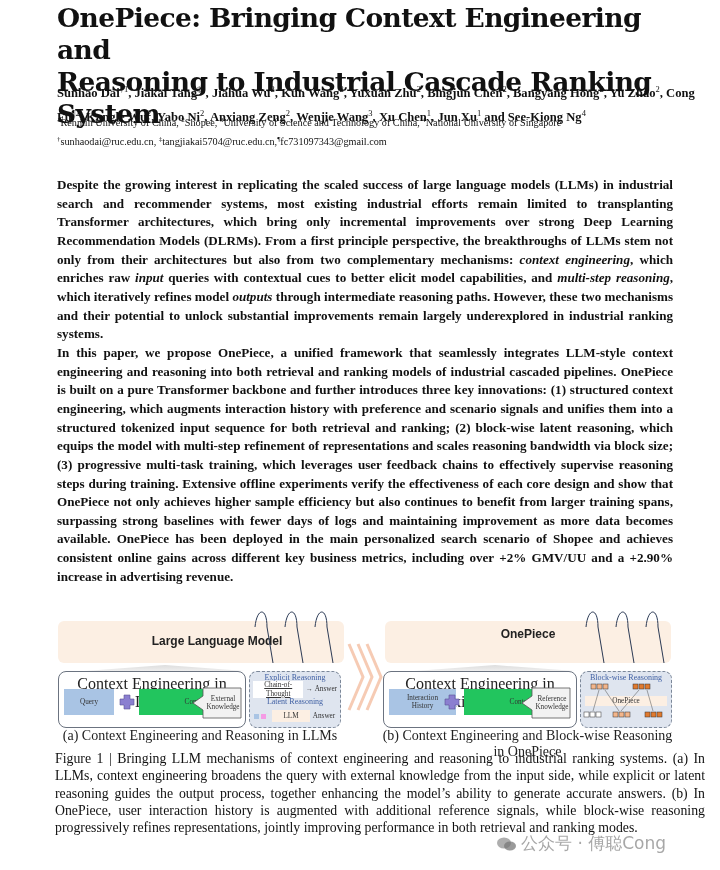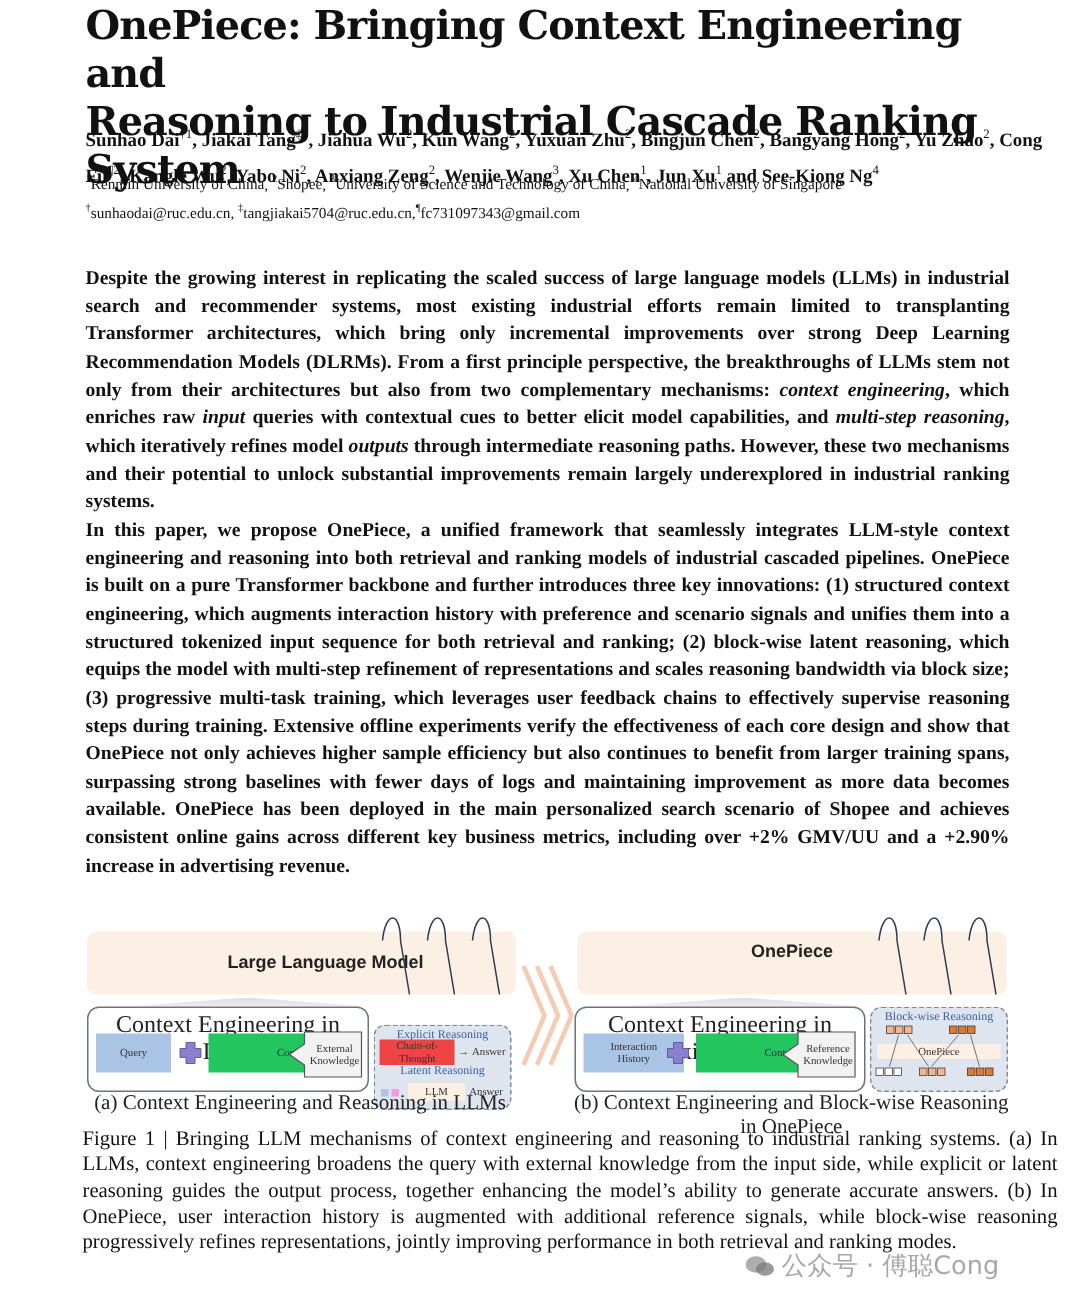--- a/index.html
+++ b/index.html
@@ -68,24 +68,24 @@
       </svg>
     <div class="blk pink" style="left:80px; top:17px; width:50px; height:26px;">Context</div>
     <svg style="position:absolute; left:132px; top:14px;" width="52" height="34" viewBox="0 0 52 34">
         <path d="M12 2 H50 V32 H12 V24 L2 17 L12 10 Z" fill="#f2f2f2" stroke="#555" stroke-width="0.8"></path>
       </svg>
     <div class="blk" style="left:144px; top:18px; width:40px; height:26px;">
         <span><span>External</span><br><span>Knowledge</span></span>
       </div>
   </div>
 
-  <div class="reason-box" style="left:194px; top:64px; width:90px; height:55px;margin-top:12px;">
+  <div class="reason-box" style="left:194px; top:64px; width:90px; height:55px;">
     <div class="reason-label" style="top:1px;">Explicit Reasoning</div>
     <div class="blk" style="left:3px; top:12px; width:84px; height:11px; justify-content:flex-start;">
-      <span style="background:#ef4444; padding:0 2px;">Chain-of-Thought</span>
+      <span style="background:#ffffff; padding:0 2px;text-decoration:underline;">Chain-of-Thought</span>
       <span style="margin:0 2px;">→</span>
       <span>Answer</span>
     </div>
     <div class="reason-label" style="top:25px;">Latent Reasoning</div>
     <div style="position:absolute; left:4px; top:42px; width:5px; height:5px; background:#a9c4e4;"></div>
     <div style="position:absolute; left:11px; top:42px; width:5px; height:5px; background:#f59be5;"></div>
     <div class="blk" style="left:22px; top:38px; width:38px; height:12px; background:#fcefe3;">LLM</div>
     <div class="blk" style="left:60px; top:38px; width:28px; height:12px;">Answer</div>
   </div>
 

